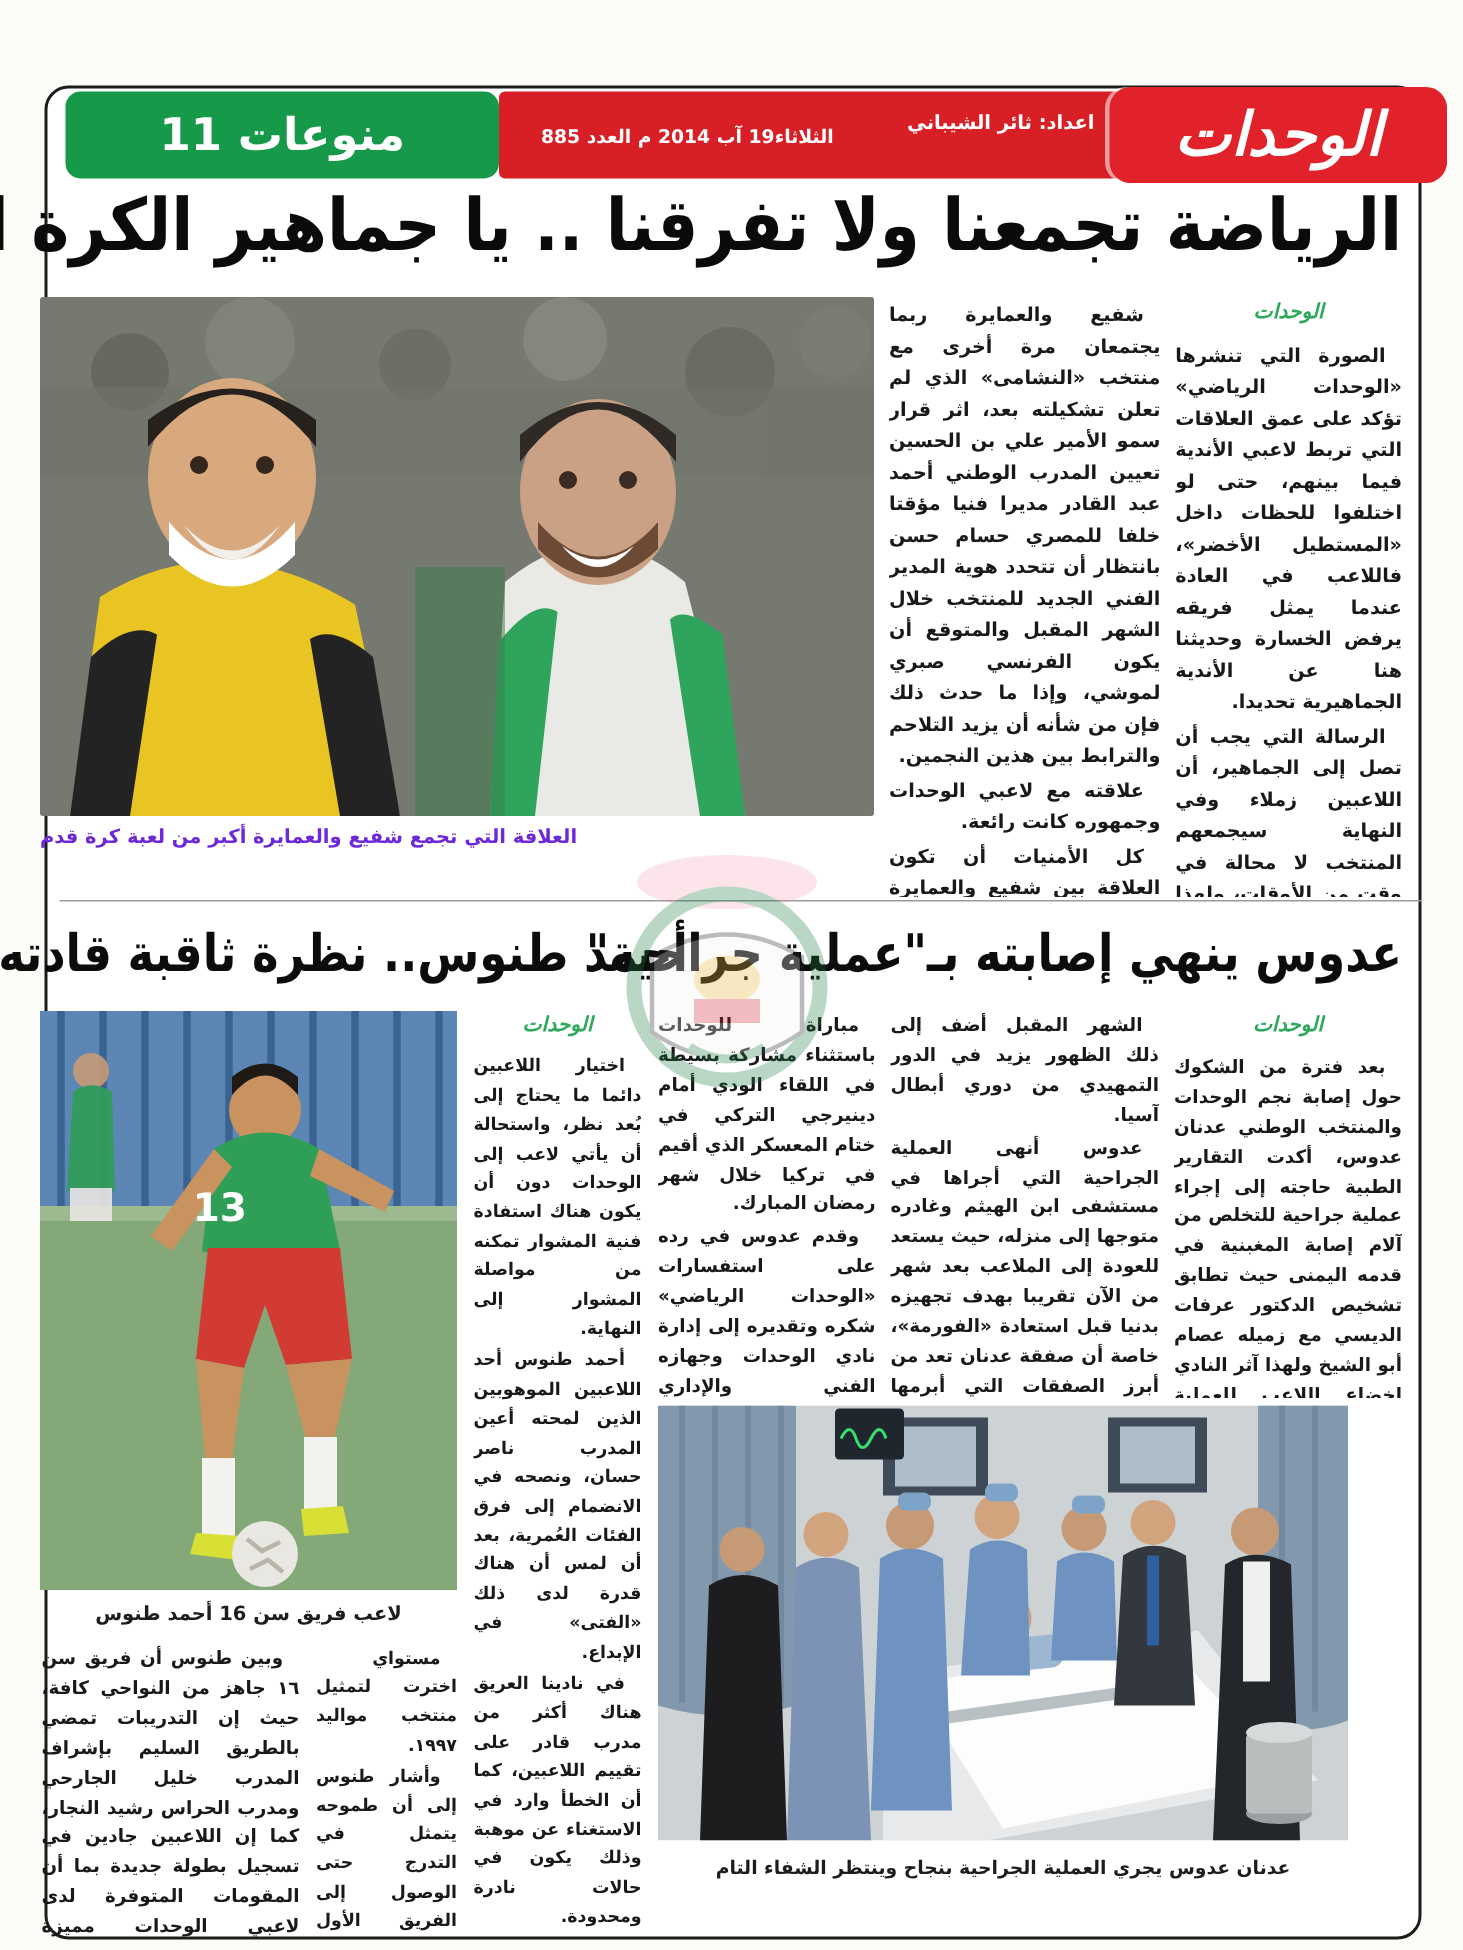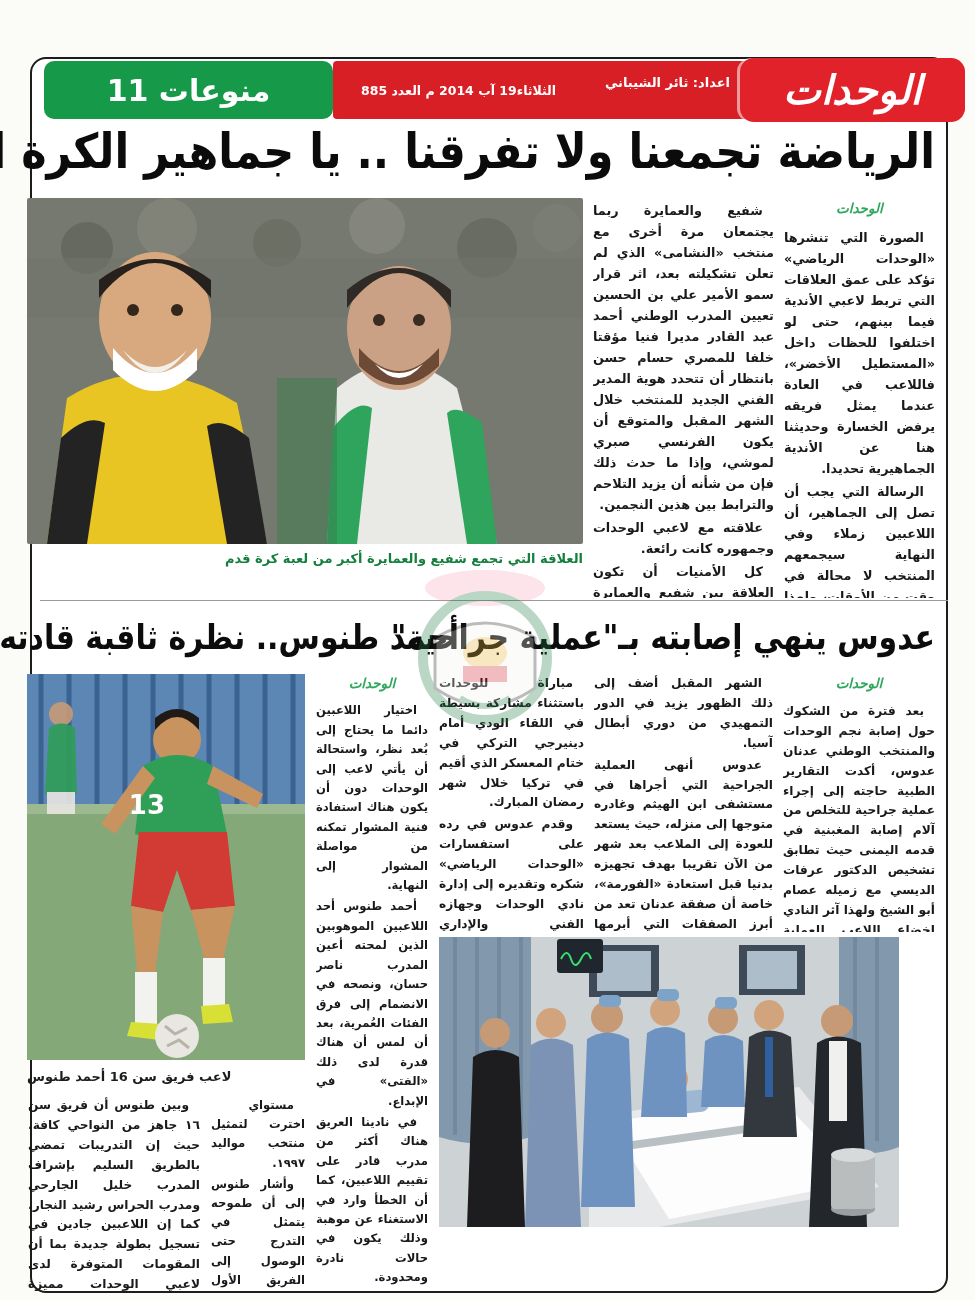--- a/index.html
+++ b/index.html
@@ -33,21 +33,21 @@
   .sec1 { position:absolute; right:40px; top:198px; width:908px; height:400px;
     display:flex; gap:10px; direction:rtl; }
   .col { overflow:hidden; text-align:justify; color:#191919; }
   .sec1 .c1 { width:152px; font-size:12.8px; line-height:21px; font-weight:600; }
   .sec1 .c2 { width:182px; font-size:12.8px; line-height:21px; font-weight:600; padding-top:2px; }
   .label-green { color:#2fa85c; font-weight:bold; font-size:13.5px; text-align:center;
     margin-bottom:8px; font-style:italic; }
   p.body { text-indent:11px; margin-bottom:2px; }
   .photo1-wrap { flex:1; }
   .photo1-wrap svg { display:block; border-radius:2px; }
-  .cap1 { direction:rtl; text-align:right; font-size:13px; font-weight:bold; color:#15803d; margin-top:7px; }
+  .cap1 { direction:rtl; text-align:left; font-size:13px; font-weight:bold; color:#6d28d9; margin-top:7px; }
 
   .hr1 { position:absolute; left:40px; top:600px; width:908px; height:1px; background:#9a9a9a; }
 
   
   .h2row { position:absolute; right:40px; top:606px; width:908px; height:60px;
     display:flex; direction:rtl; align-items:center; }
   .h2a { width:452px; text-align:right; font-size:30px; font-weight:900; color:#0c0c0c;
     transform:scaleY(1.15); transform-origin:center right; white-space:nowrap; }
   .h2div { width:1px; height:86px; background:#444; margin:26px 12px 0 12px; }
   .h2b { flex:1; text-align:right; font-size:30px; font-weight:900; color:#0c0c0c;
@@ -59,21 +59,21 @@
   .addous { width:496px; }
   .addous .cols { display:flex; gap:10px; direction:rtl; height:258px; }
   .addous .ca { width:152px; } .addous .cb { width:179px; } .addous .cc { width:145px; }
   .addous .col { font-size:12.2px; line-height:19.9px; font-weight:600; height:100%; }
   .photo2-block { margin-top:5px; width:460px; margin-right:36px; }
   .cap2 { text-align:center; font-size:12.5px; font-weight:bold; color:#1d1d1d; margin-top:6px; }
 
   .tannous { width:113px; font-size:11.6px; line-height:19.4px; font-weight:600; height:618px; }
 
   .leftblk { width:278px; }
-  .cap3 { text-align:left; font-size:13px; font-weight:bold; color:#1d1d1d; margin-top:5px; }
+  .cap3 { text-align:center; font-size:13px; font-weight:bold; color:#1d1d1d; margin-top:5px; }
   .leftcols { display:flex; gap:11px; direction:rtl; margin-top:12px; height:198px; }
   .lc-r { width:94px; font-size:11.6px; line-height:19.2px; font-weight:600; }
   .lc-l { width:172px; font-size:12.2px; line-height:19.9px; font-weight:600; }
 
   
   .wm { position:absolute; left:400px; top:548px; width:170px; height:190px; opacity:.30;
     z-index:3; pointer-events:none; }
 </style>
 </head>
 <body>
@@ -231,20 +231,21 @@
               <rect x="326" y="100" width="8" height="60" fill="#2e5f9e"></rect>
             <circle cx="398" cy="84" r="16" fill="#c79a76"></circle>
               <path d="M370 290 L378 106 q20 -13 44 0 L428 290 Z" fill="#23262b"></path>
               <path d="M390 104 h18 v80 h-18 Z" fill="#f0f0ee"></path>
           </g>
 
           <ellipse cx="414" cy="272" rx="22" ry="7" fill="#9aa0a2"></ellipse>
           <rect x="392" y="218" width="44" height="54" rx="4" fill="#b9bdbe"></rect>
           <ellipse cx="414" cy="218" rx="22" ry="7" fill="#d7dadb"></ellipse>
         </svg>
+        <div class="cap2">عدنان عدوس يجري العملية الجراحية بنجاح وينتظر الشفاء التام</div>
       </div>
     </div>
 
     <div class="col tannous">
       <div class="label-green">الوحدات</div>
       <p class="body">اختيار اللاعبين دائما ما يحتاج إلى بُعد نظر، واستحالة أن يأتي لاعب إلى الوحدات دون أن يكون هناك استفادة فنية المشوار تمكنه من مواصلة المشوار إلى النهاية.</p>
       <p class="body">أحمد طنوس أحد اللاعبين الموهوبين الذين لمحته أعين المدرب ناصر حسان، ونصحه في الانضمام إلى فرق الفئات العُمرية، بعد أن لمس أن هناك قدرة لدى ذلك «الفتى» في الإبداع.</p>
       <p class="body">في نادينا العريق هناك أكثر من مدرب قادر على تقييم اللاعبين، كما أن الخطأ وارد في الاستغناء عن موهبة وذلك يكون في حالات نادرة ومحدودة.</p>
       <p class="body">يقول طنوس: «لم أتردد للحظة في قبول الخضوع لتدريبات في الوحدات، فهذا شرف لأي لاعب أن ينضم إلى ناد عريق وجماهيري، وبفضل الله شاركت مع «الأخضر» في بطولتي دوري سن ٩٧ وسن ٩٨ وأحرزت ١١ هدفا، علما أن مركزي هو لاعب وسط متقدم».</p>
 

